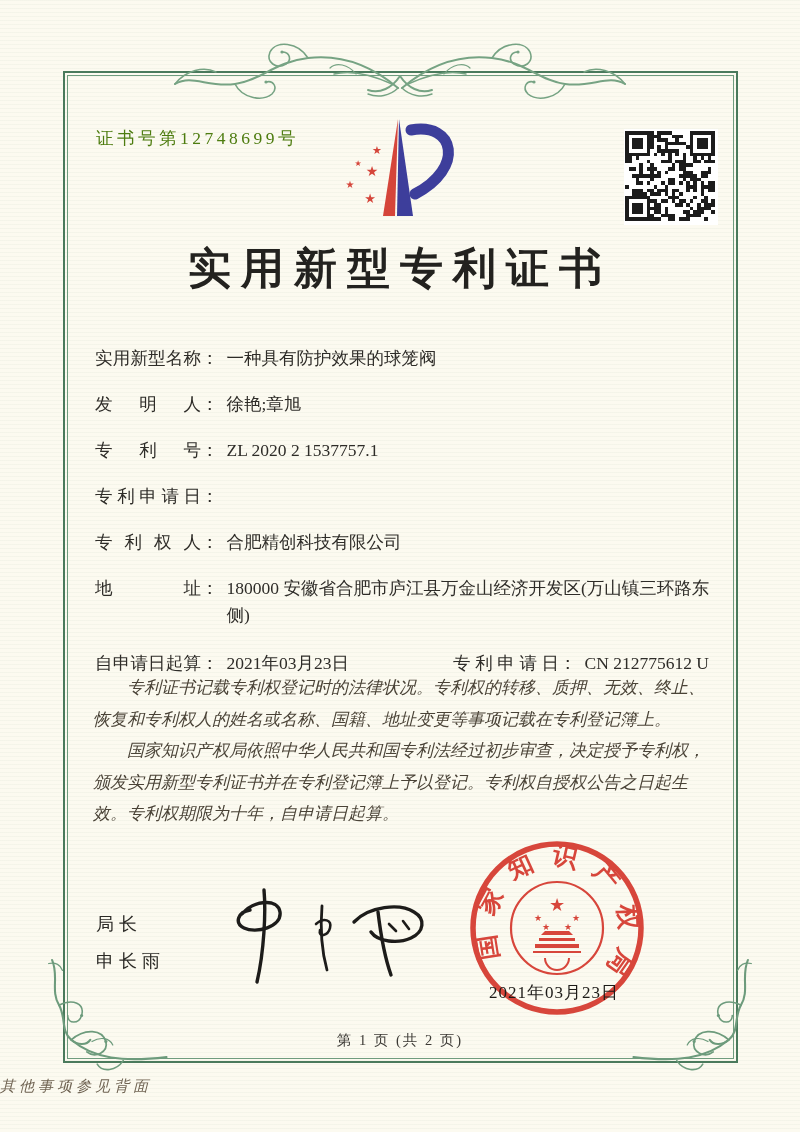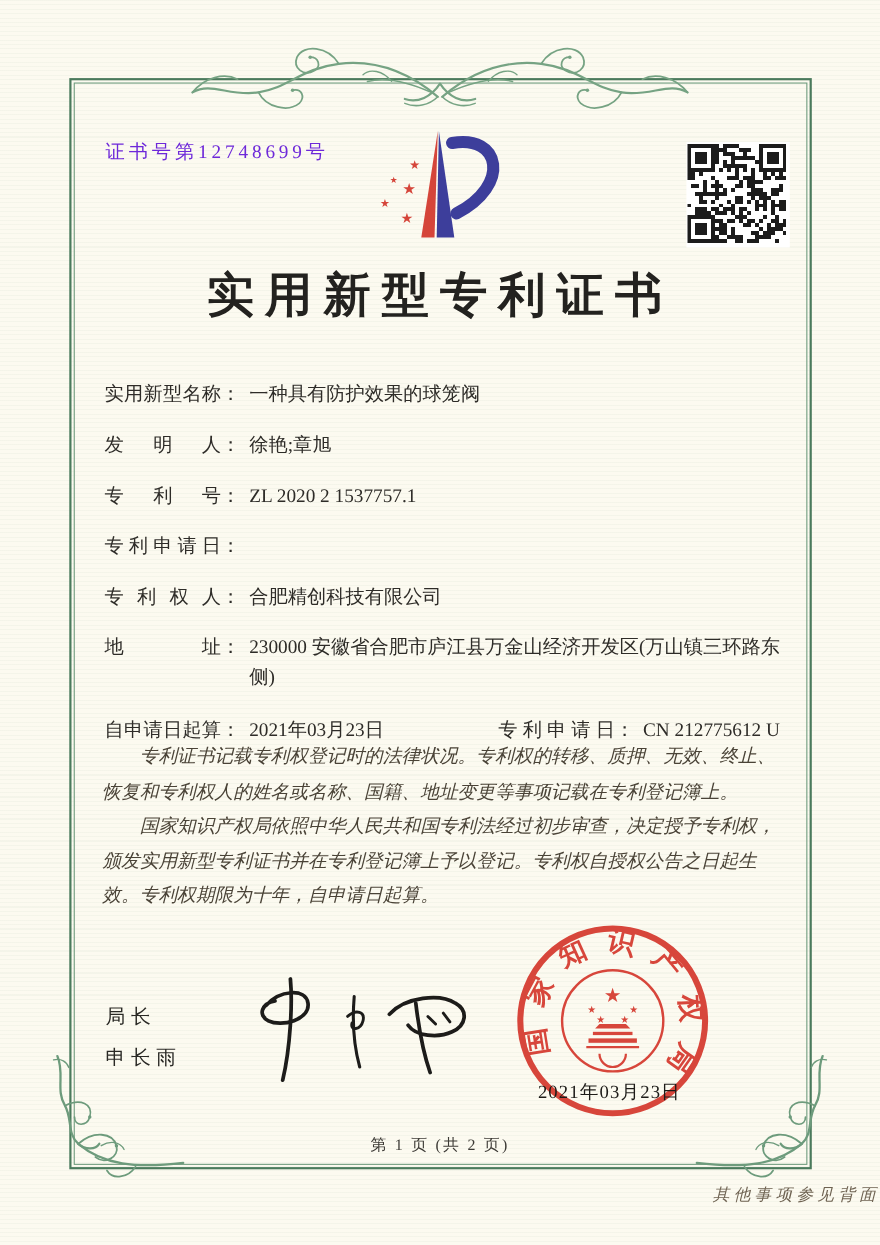--- a/index.html
+++ b/index.html
@@ -14,21 +14,21 @@
   }
   .frame{position:absolute;left:63px;top:71px;width:671px;height:988px;
     border:2.5px solid #4a7a5c;}
   .frame-inner{position:absolute;left:2px;top:2px;right:2px;bottom:2px;
     border:1px solid #6f9c7e;}
   .garland{position:absolute;left:50%;top:26px;transform:translateX(-50%);}
   .corner-flourish{position:absolute;top:958px;}
   .corner-flourish.left{left:40px;}
   .corner-flourish.right{right:40px;transform:scaleX(-1);}
   .cert-no{position:absolute;left:96px;top:126px;font-size:17.5px;
-    letter-spacing:3.5px;color:#6d28d9;}
+    letter-spacing:3.5px;color:#4d7c0f;}
   .logo{position:absolute;left:50%;top:106px;transform:translateX(-50%);}
   .qr{position:absolute;right:82px;top:129px;width:92px;height:94px;
     background:#ffffff;padding:1px;}
   .title{position:absolute;left:0;top:240px;width:100%;text-align:center;
     font-size:43px;font-weight:bold;letter-spacing:10px;color:#23221f;}
   .fields{position:absolute;left:95px;top:344px;width:617px;font-size:17.5px;}
   .frow{display:flex;align-items:flex-start;line-height:29px;margin-bottom:17px;}
   .lbl{flex:0 0 106px;text-align:justify;text-align-last:justify;white-space:nowrap;}
   .colon{flex:0 0 auto;margin-right:8px;}
   .val{flex:1 1 auto;line-height:27px;padding-top:1px;}
@@ -40,21 +40,21 @@
   .paras p{margin:0;text-indent:2em;}
   .sig-block{position:absolute;left:96px;top:912px;font-size:18px;
     letter-spacing:5px;color:#2a2925;}
   .sig-block .t{margin-bottom:13px;}
   .signature{position:absolute;left:212px;top:882px;}
   .seal{position:absolute;left:467px;top:838px;opacity:.93;}
   .seal-date{position:absolute;left:489px;top:981px;font-size:17px;
     letter-spacing:1px;color:#1d1b18;z-index:6;}
   .page-foot{position:absolute;left:0;top:1031px;width:100%;text-align:center;
     font-size:14.5px;letter-spacing:2px;color:#3c3a35;}
-  .back-note{position:absolute;left:0;top:1077px;width:100%;text-align:right;
+  .back-note{position:absolute;left:0;top:1077px;width:100%;text-align:left;
     font-size:15px;letter-spacing:4px;color:#6f6352;font-style:italic;}
 </style>
 </head>
 <body>
 
 <div class="frame">
   <div class="frame-inner"></div>
 </div>
 
 <svg class="garland" width="460" height="86" viewBox="-230 0 460 86">
@@ -375,21 +375,21 @@
       <span class="colon">：</span>
   </div>
   <div class="frow">
     <span class="lbl">专利权人</span>
       <span class="colon">：</span>
       <span class="val">合肥精创科技有限公司</span>
   </div>
   <div class="frow addr">
     <span class="lbl">地址</span>
       <span class="colon">：</span>
-      <span class="val">230000 安徽省合肥市庐江县万金山经济开发区(万山镇三环路东侧)</span>
+      <span class="val">180000 安徽省合肥市庐江县万金山经济开发区(万山镇三环路东侧)</span>
   </div>
   <div class="frow grant">
     <span class="g1">
       <span class="lbl">自申请日起算</span>
         <span class="colon">：</span>
         <span>2021年03月23日</span>
     </span>
     <span class="g2">
       <span class="lbl">专利申请日</span>
         <span class="colon">：</span>

